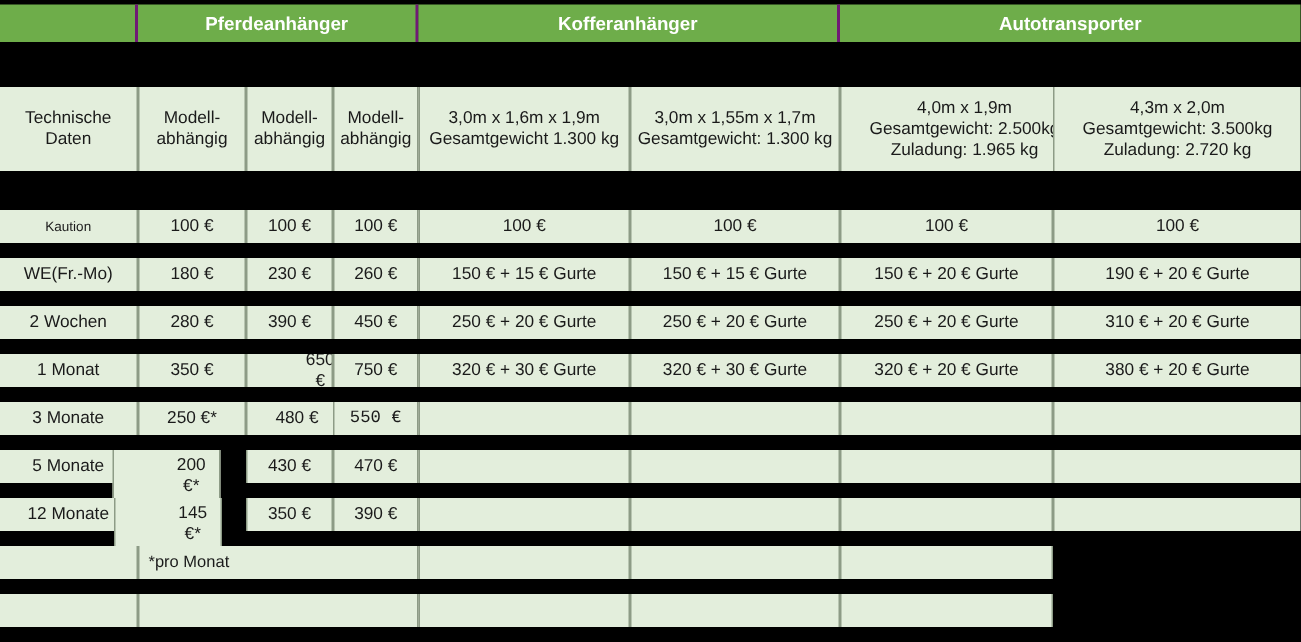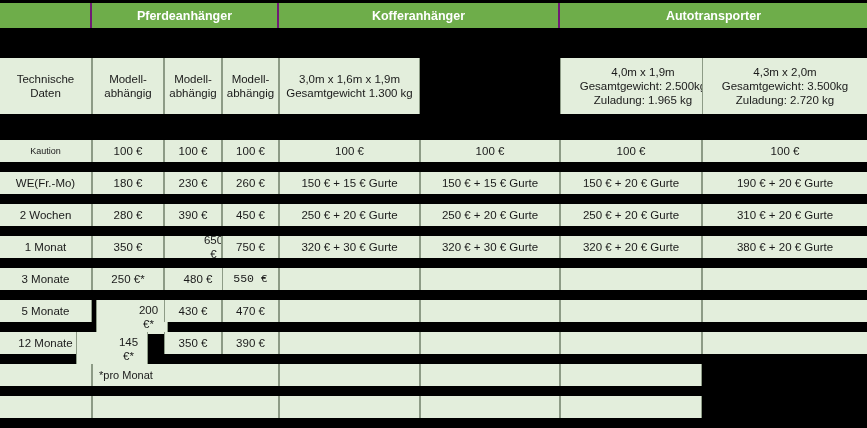--- a/index.html
+++ b/index.html
@@ -86,20 +86,22 @@
     <div class="cell no-left" style="left: 0px; top: 58px; width: 92px; height: 56px;">Technische
 Daten</div>
     <div class="cell" style="left: 92px; top: 58px; width: 72px; height: 56px;">Modell-
 abhängig</div>
     <div class="cell" style="left: 164px; top: 58px; width: 58px; height: 56px;">Modell-
 abhängig</div>
     <div class="cell" style="left: 222px; top: 58px; width: 57px; height: 56px;">Modell-
 abhängig</div>
     <div class="cell" style="left: 279px; top: 58px; width: 141px; height: 56px;">3,0m x 1,6m x 1,9m
 Gesamtgewicht 1.300 kg</div>
+    <div class="cell" style="left: 420px; top: 58px; width: 140px; height: 56px;">3,0m x 1,55m x 1,7m
+Gesamtgewicht: 1.300 kg</div>
     <div class="cell" style="left: 560px; top: 58px; width: 166px; height: 56px;">4,0m x 1,9m
 Gesamtgewicht: 2.500kg
 Zuladung: 1.965 kg</div>
     <div class="cell no-right" style="left: 702px; top: 58px; width: 165px; height: 56px;">4,3m x 2,0m
 Gesamtgewicht: 3.500kg
 Zuladung: 2.720 kg</div>
     <div class="cell no-left row-label tiny" style="left: 0px; top: 140px; width: 92px; height: 22px;">Kaution</div>
     <div class="cell" style="left: 92px; top: 140px; width: 72px; height: 22px;">100 €</div>
     <div class="cell" style="left: 164px; top: 140px; width: 58px; height: 22px;">100 €</div>
     <div class="cell" style="left: 222px; top: 140px; width: 57px; height: 22px;">100 €</div>
@@ -133,21 +135,21 @@
     <div class="cell no-right" style="left: 702px; top: 236px; width: 165px; height: 22px;">380 € + 20 € Gurte</div>
     <div class="cell no-left row-label" style="left: 0px; top: 268px; width: 92px; height: 22px;">3 Monate</div>
     <div class="cell" style="left: 92px; top: 268px; width: 72px; height: 22px;">250 €*</div>
     <div class="cell" style="left: 164px; top: 268px; width: 68px; height: 22px;">480 €</div>
     <div class="cell" style="left: 222px; top: 268px; width: 57px; height: 22px; font-family: Liberation Mono, monospace;">550 €</div>
     <div class="cell" style="left: 279px; top: 268px; width: 141px; height: 22px;"></div>
     <div class="cell" style="left: 420px; top: 268px; width: 140px; height: 22px;"></div>
     <div class="cell" style="left: 560px; top: 268px; width: 142px; height: 22px;"></div>
     <div class="cell no-right" style="left: 702px; top: 268px; width: 165px; height: 22px;"></div>
     <div class="cell no-left row-label" style="left: 0px; top: 300px; width: 92px; height: 22px;">5 Monate</div>
-    <div class="cell" style="left: 96px; top: 300px; width: 72px; height: 34px; padding-left: 36px;">200 €*</div>
+    <div class="cell" style="left: 75px; top: 300px; width: 72px; height: 34px; padding-left: 36px;">200 €*</div>
     <div class="cell" style="left: 164px; top: 300px; width: 58px; height: 22px;">430 €</div>
     <div class="cell" style="left: 222px; top: 300px; width: 57px; height: 22px;">470 €</div>
     <div class="cell" style="left: 279px; top: 300px; width: 141px; height: 22px;"></div>
     <div class="cell" style="left: 420px; top: 300px; width: 140px; height: 22px;"></div>
     <div class="cell" style="left: 560px; top: 300px; width: 142px; height: 22px;"></div>
     <div class="cell no-right" style="left: 702px; top: 300px; width: 165px; height: 22px;"></div>
     <div class="cell no-left row-label" style="left: 0px; top: 332px; width: 92px; height: 22px;">12 Monate</div>
     <div class="cell" style="left: 76px; top: 332px; width: 72px; height: 34px; padding-left: 36px;">145 €*</div>
     <div class="cell" style="left: 164px; top: 332px; width: 58px; height: 22px;">350 €</div>
     <div class="cell" style="left: 222px; top: 332px; width: 57px; height: 22px;">390 €</div>

